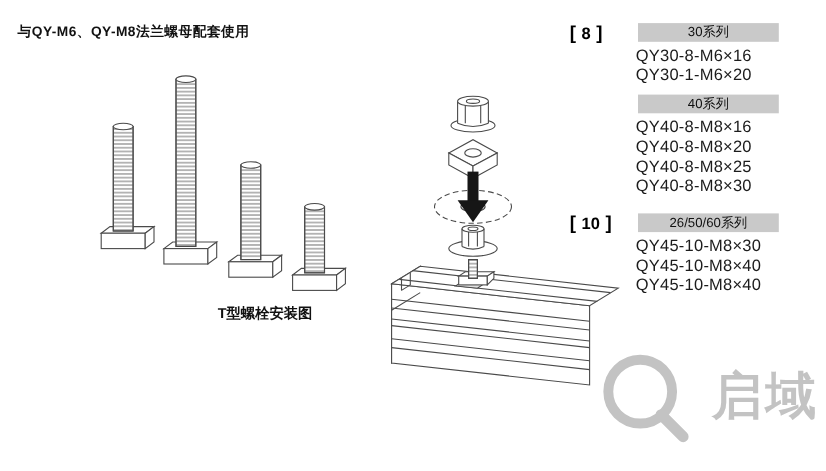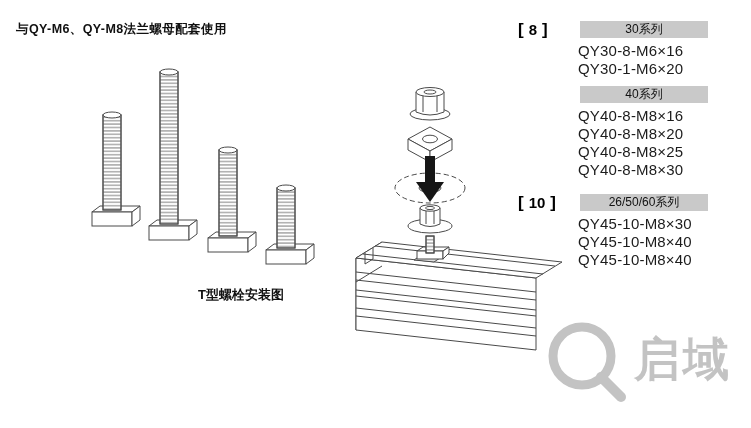--- a/index.html
+++ b/index.html
@@ -1,30 +1,30 @@
 <!DOCTYPE html>
 <html style="--chip-bg: #c9c9c9; --wm-color: #c3c3c3;"><head>
 <meta charset="utf-8">
 <style>
   html,body{margin:0;padding:0;}
   body{width:751px;height:428px;background:#ffffff;font-family:"Liberation Sans","DejaVu Sans",sans-serif;}
   .page{position:relative;width:751px;height:428px;overflow:hidden;background:#fff;color:#1c1c1c;}
   .art{position:absolute;left:0;top:0;}
   .note{position:absolute;left:16px;top:21px;font-size:12.5px;font-weight:600;letter-spacing:.4px;color:#111;}
-  .caption{position:absolute;left:198px;top:286px;font-size:13px;font-weight:700;color:#111;}
+  .caption{position:absolute;left:198px;top:276px;font-size:13px;font-weight:700;color:#111;}
   .parts{position:absolute;left:516px;top:20px;width:210px;}
   .group{margin-bottom:7px;}
   .group-header{display:flex;align-items:center;height:19px;margin-bottom:3px;}
   .badge{width:62px;display:flex;align-items:baseline;gap:5px;font-weight:700;font-size:15px;color:#000;padding-left:2px;}
   .badge .bk{font-size:17px;font-weight:700;}
   .chip{width:128px;background:var(--chip-bg,#c9c9c9);text-align:center;font-size:12px;line-height:17px;color:#111;}
   .items{margin-left:62px;}
   .item{font-size:15px;line-height:18px;color:#1c1c1c;letter-spacing:.2px;}
   .g3{margin-top:14px;}
-  .watermark{position:absolute;left:542px;top:314px;display:flex;align-items:center;gap:2px;color:var(--wm-color,#c3c3c3);}
+  .watermark{position:absolute;left:542px;top:314px;display:flex;align-items:center;gap:15px;color:var(--wm-color,#c3c3c3);}
   .wm-text{font-size:46px;font-weight:700;letter-spacing:3px;line-height:1;}
 </style>
 </head>
 <body>
 
 <div class="page">
 
   <svg class="art" width="751" height="428" viewBox="0 0 751 428">
     <defs>
       <pattern id="thr" width="6" height="3.4" patternUnits="userSpaceOnUse">

